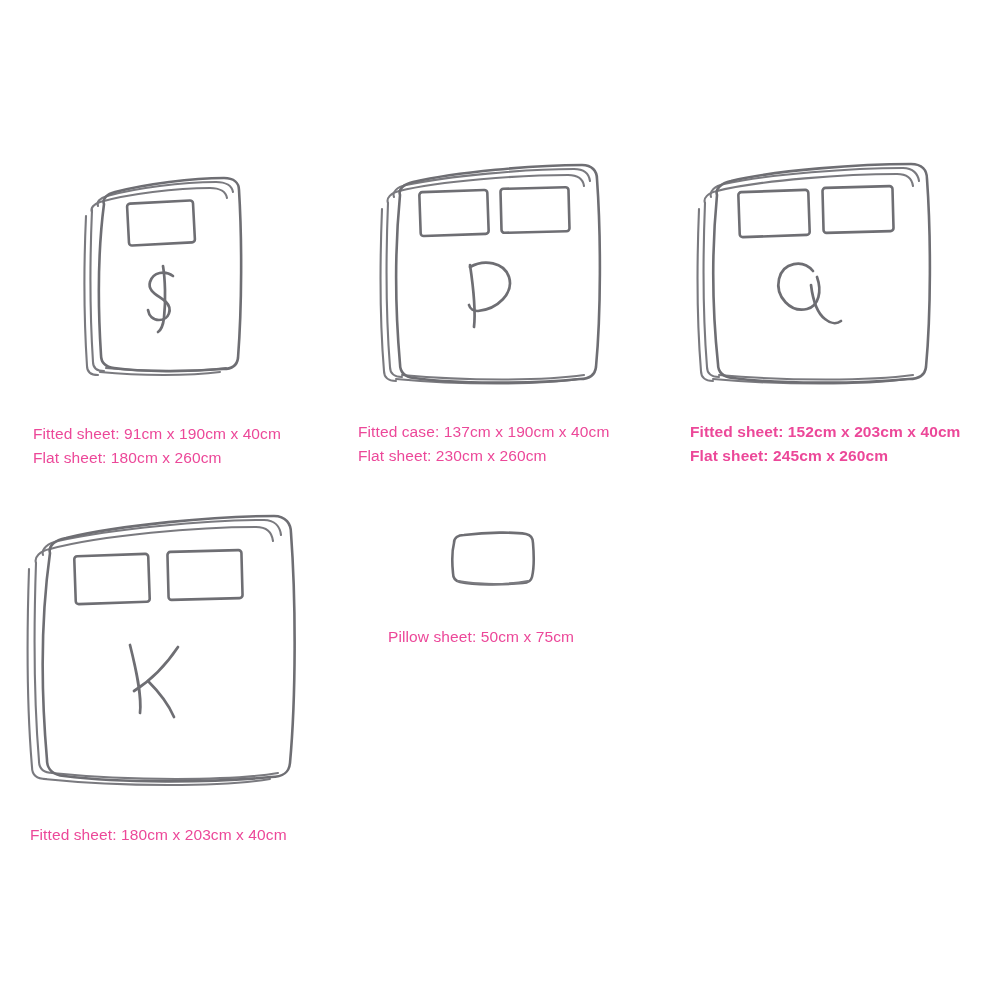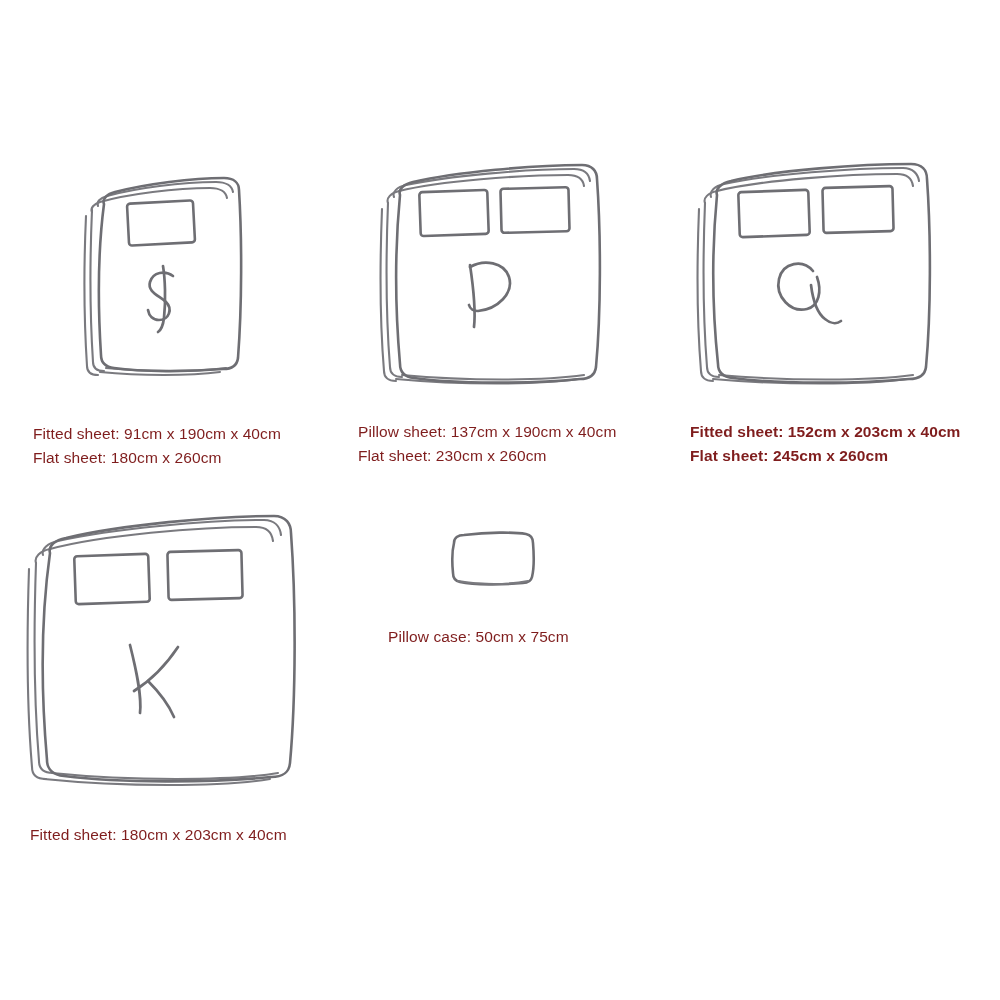--- a/index.html
+++ b/index.html
@@ -24,21 +24,21 @@
   }
   .bed-figure {
     position: absolute;
     left: 0;
     top: 0;
   }
   .caption {
     position: absolute;
     font-size: 15.5px;
     line-height: 1.58;
-    color: #7f1d1d;
+    color: #ec4899;
     white-space: nowrap;
     letter-spacing: 0.1px;
   }
   .caption .line {
     display: block;
   }
   svg {
     display: block;
     overflow: visible;
   }
@@ -107,21 +107,21 @@
                             C231 80 231 158 226 212 C225 220 220 224 210 224
                             C160 229 86 229 44 223 C35 222 30 217 30 209
                             C25 152 25 92 30 40 Z"></path>
       <rect class="ink" x="50" y="36" width="68" height="44" rx="3" transform="rotate(-2 84 58)"></rect>
       <rect class="ink" x="131" y="33" width="68" height="44" rx="3" transform="rotate(-1.5 165 55)"></rect>
 
       <path class="mono" d="M100 110 C103 130 106 154 104 172"></path>
       <path class="mono" d="M100 112 C114 104 134 107 139 122 C144 138 128 154 108 156 C104 156 100 154 99 150"></path>
     </svg>
     <div class="caption" style="left:-12px; top:265px;">
-      <span class="line">Pillow sheet: 137cm x 190cm x 40cm</span>
+      <span class="line">Fitted case: 137cm x 190cm x 40cm</span>
       <span class="line">Flat sheet: 230cm x 260cm</span>
     </div>
   </div>
 
   <div class="bed-cell" style="left:685px; top:155px; width:260px; height:245px;font-weight:bold;">
     <svg class="bed-figure" width="260" height="245" viewBox="0 0 260 245">
       <path class="ink-thin" d="M20 48 C18 43 23 38 32 36 C76 25 162 19 212 19 C222 19 227 24 228 31"></path>
       <path class="ink-thin" d="M14 54 C12 104 12 168 16 216 C16 222 20 226 28 226"></path>
       <path class="ink-thin" d="M26 42 C24 36 30 31 39 29 C84 19 168 13 218 13 C228 13 233 19 234 26"></path>
       <path class="ink-thin" d="M20 48 C18 98 18 162 22 212 C22 218 26 222 34 222"></path>
@@ -169,17 +169,17 @@
 
   <div class="bed-cell" style="left:440px; top:525px; width:200px; height:130px;">
     <svg class="bed-figure" width="200" height="80" viewBox="0 0 200 80">
       <path class="ink" d="M14 18 C14 13 18 10 24 10 C48 7 74 7 86 9 C91 10 93 13 93 18
                             C94 30 94 44 92 52 C91 56 88 58 83 58
                             C62 60 34 60 20 57 C15 56 13 53 13 48
                             C12 38 12 26 14 18 Z"></path>
       <path class="ink-thin" d="M18 56 C40 60 70 60 88 56"></path>
     </svg>
     <div class="caption" style="left:-52px; top:100px;">
-      <span class="line">Pillow case: 50cm x 75cm</span>
+      <span class="line">Pillow sheet: 50cm x 75cm</span>
     </div>
   </div>
 
 </div>
 
 </body></html>

